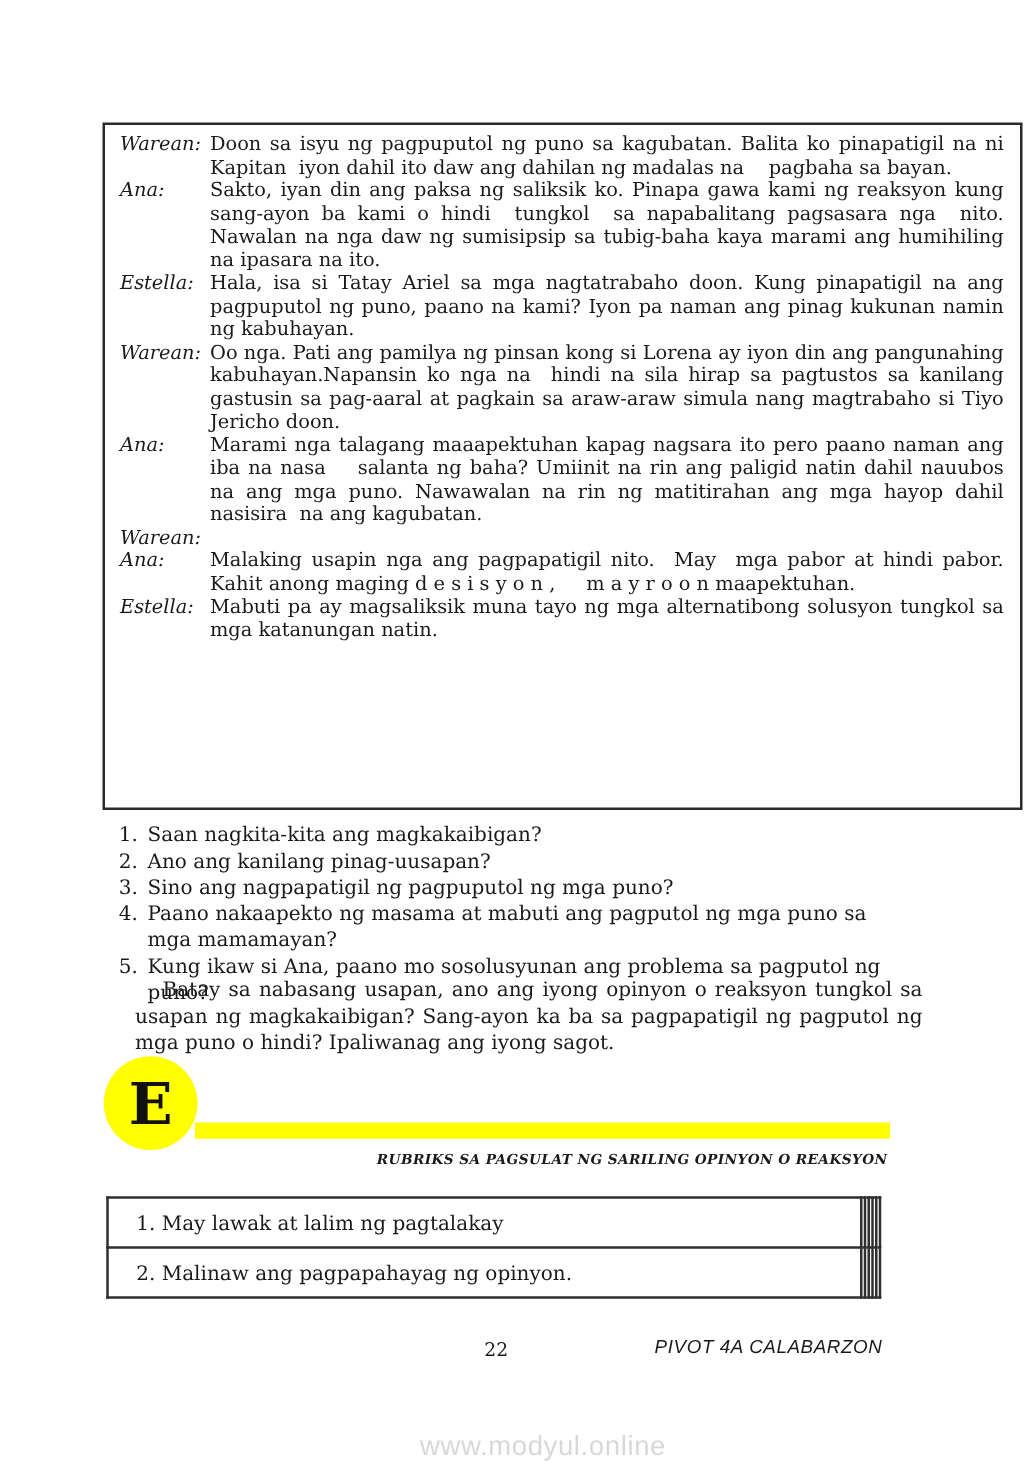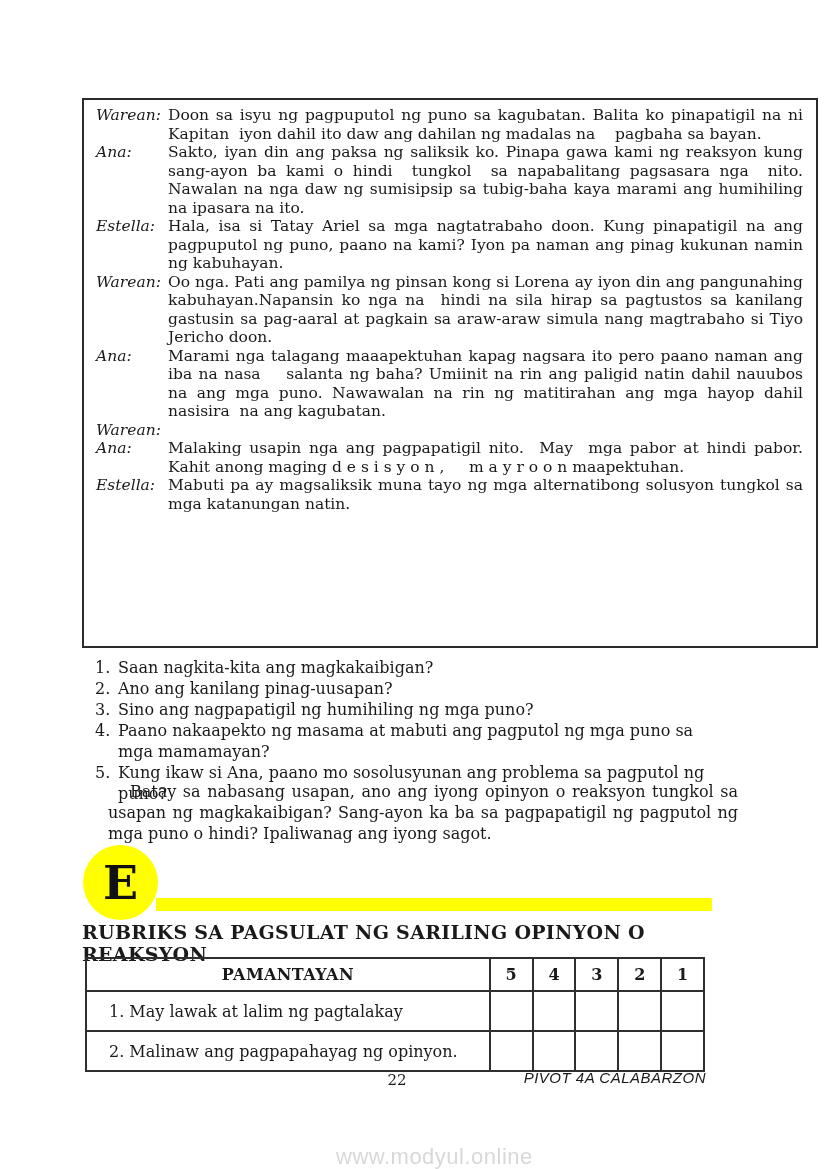--- a/index.html
+++ b/index.html
@@ -51,22 +51,23 @@
     color: #111; font-family: "DejaVu Serif", serif;
   }
   .badge-bar {
     position: absolute; left: 156px; top: 898px;
     width: 556px; height: 13px;
   }
 
   
   .rubric-title {
     position: absolute; left: 82px; top: 921px; width: 628px;
-    text-align: left; font-size: 19px; font-weight: bold;
+    text-align: right; font-size: 11px; font-weight: bold;
     letter-spacing: 0.3px;
+    font-style: italic;
   }
 
   
   .rubric-table {
     position: absolute; left: 85px; top: 957px;
     width: 620px; border-collapse: collapse;
     font-size: 16px;
   }
   .rubric-table th, .rubric-table td {
     border: 2px solid #2f2f2f;
@@ -136,21 +137,21 @@
     <li>
       <span class="qnum">1.</span>
       <span class="qtext">Saan nagkita-kita ang magkakaibigan?</span>
     </li>
     <li>
       <span class="qnum">2.</span>
       <span class="qtext">Ano ang kanilang pinag-uusapan?</span>
     </li>
     <li>
       <span class="qnum">3.</span>
-      <span class="qtext">Sino ang nagpapatigil ng humihiling ng mga puno?</span>
+      <span class="qtext">Sino ang nagpapatigil ng pagpuputol ng mga puno?</span>
     </li>
     <li>
       <span class="qnum">4.</span>
       <span class="qtext">Paano nakaapekto ng masama at mabuti ang pagputol ng mga puno sa mga mamamayan?</span>
     </li>
     <li>
       <span class="qnum">5.</span>
       <span class="qtext">Kung ikaw si Ana, paano mo sosolusyunan ang problema sa pagputol ng puno?</span>
     </li>
   </ol>
@@ -159,28 +160,20 @@
 
   <div class="badge" style="background: rgb(255, 255, 0);">
     <span class="badge-letter">E</span>
   </div>
   <div class="badge-bar" style="background: rgb(255, 255, 0);"></div>
 
   <h2 class="rubric-title">RUBRIKS SA PAGSULAT NG SARILING OPINYON O REAKSYON</h2>
 
   <table class="rubric-table">
     <tbody>
-        <tr>
-      <th class="crit-h">PAMANTAYAN</th>
-      <th class="score-h">5</th>
-      <th class="score-h">4</th>
-      <th class="score-h">3</th>
-      <th class="score-h">2</th>
-      <th class="score-h">1</th>
-    </tr>
     <tr>
       <td class="crit">1. May lawak at lalim ng pagtalakay</td>
       <td class="score"></td>
       <td class="score"></td>
       <td class="score"></td>
       <td class="score"></td>
       <td class="score"></td>
     </tr>
     <tr>
       <td class="crit">2. Malinaw ang pagpapahayag ng opinyon.</td>

